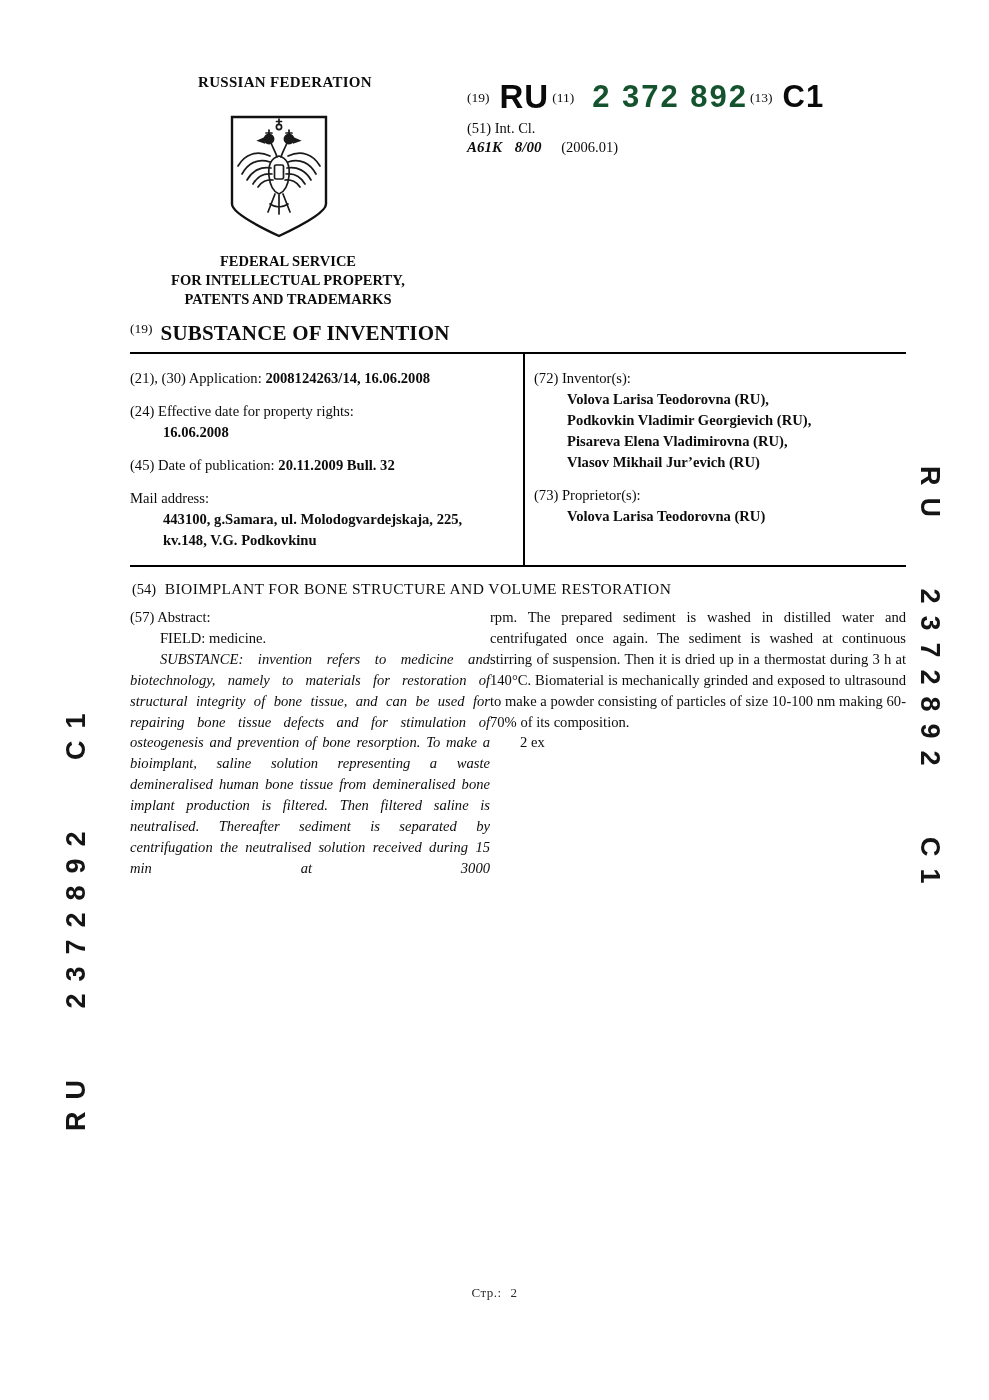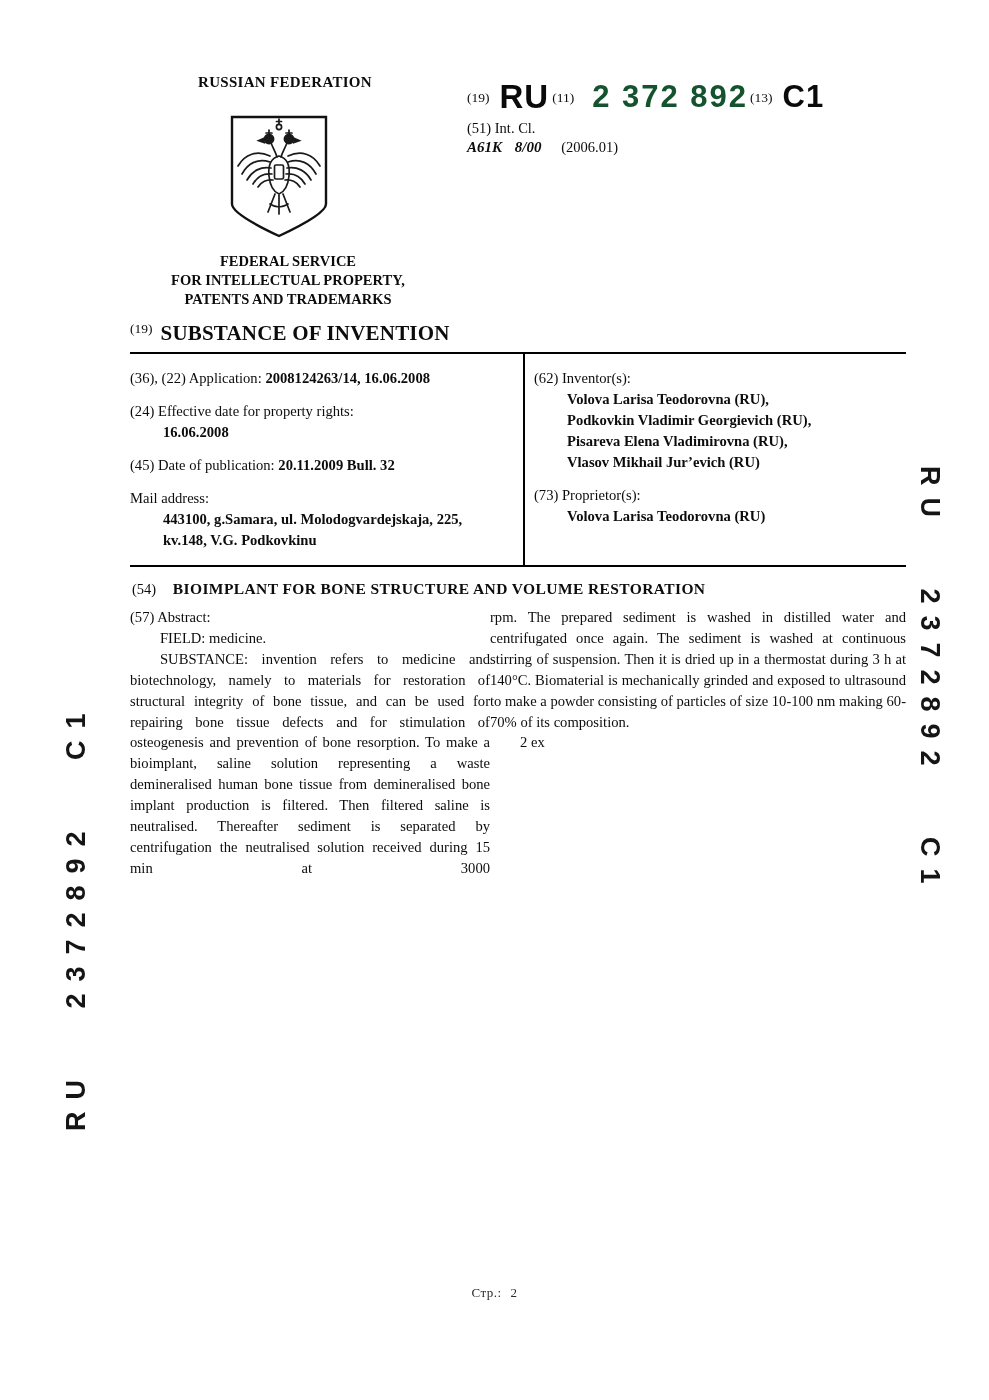--- a/index.html
+++ b/index.html
@@ -59,33 +59,33 @@
   }
   .biblio-left  { width:393px; box-sizing:border-box; padding-right:18px; }
   .biblio-right { flex:1; border-left:2px solid #000; padding-left:9px; box-sizing:border-box; }
   .b-field { margin-top:12px; }
   .b-first { margin-top:14px; }
   .bold { font-weight:bold; }
   .ind { padding-left:33px; }
 
   
   .title54 { position:absolute; left:132px; top:580px; font-size:14.5px; white-space:nowrap; }
-  .title54-text { font-weight:bold; font-size:15.5px; letter-spacing:0.4px; margin-left:13px;text-align:center; }
+  .title54-text { font-weight:normal; font-size:15.5px; letter-spacing:0.4px; margin-left:5px;text-align:center; }
 
   
   .abstract {
     position:absolute; left:130px; top:607px; width:776px;
     display:flex; font-size:14.6px; line-height:20.9px;
   }
   .abs-col { width:360px; text-align:justify; }
   .abs-col-right { flex:1; width:auto; }
   .abs-label { text-align:left; }
   .abs-p { margin:0; text-indent:30px; }
   .abs-p-noindent { text-indent:0; }
-  .abs-p-jlast { text-align-last:justify; }
+  .abs-p-jlast { text-align-last:justify;font-style:italic; }
 
   .footer {
     position:absolute; left:0; right:0; top:1285px; text-align:center;
     font-size:13px; color:#2b2b2b; letter-spacing:0.5px;
   }
   .footer .num { margin-left:9px; }
 </style>
 </head>
 <body>
 
@@ -149,40 +149,40 @@
 
   <div class="section12">
     <span class="sup">(19)</span>
     <span class="section12-title">SUBSTANCE OF INVENTION</span>
   </div>
   <div class="rule rule1"></div>
 
   <div class="biblio">
     <div class="biblio-left">
       <div class="b-field b-first">
-        <span>(36), (22) Application:</span>
+        <span>(21), (30) Application:</span>
         <span class="bold">2008124263/14, 16.06.2008</span>
       </div>
       <div class="b-field">
         <div>(24) Effective date for property rights:</div>
         <div class="bold ind">16.06.2008</div>
       </div>
       <div class="b-field">
         <span>(45) Date of publication:</span>
         <span class="bold">20.11.2009 Bull. 32</span>
       </div>
       <div class="b-field">
         <div>Mail address:</div>
         <div class="bold ind">443100, g.Samara, ul. Molodogvardejskaja, 225,</div>
         <div class="bold ind">kv.148, V.G. Podkovkinu</div>
       </div>
     </div>
     <div class="biblio-right">
       <div class="b-field b-first">
-        <div>(62) Inventor(s):</div>
+        <div>(72) Inventor(s):</div>
         <div class="bold ind">Volova Larisa Teodorovna (RU),</div>
         <div class="bold ind">Podkovkin Vladimir Georgievich (RU),</div>
         <div class="bold ind">Pisareva Elena Vladimirovna (RU),</div>
         <div class="bold ind">Vlasov Mikhail Jur’evich (RU)</div>
       </div>
       <div class="b-field">
         <div>(73) Proprietor(s):</div>
         <div class="bold ind">Volova Larisa Teodorovna (RU)</div>
       </div>
     </div>

